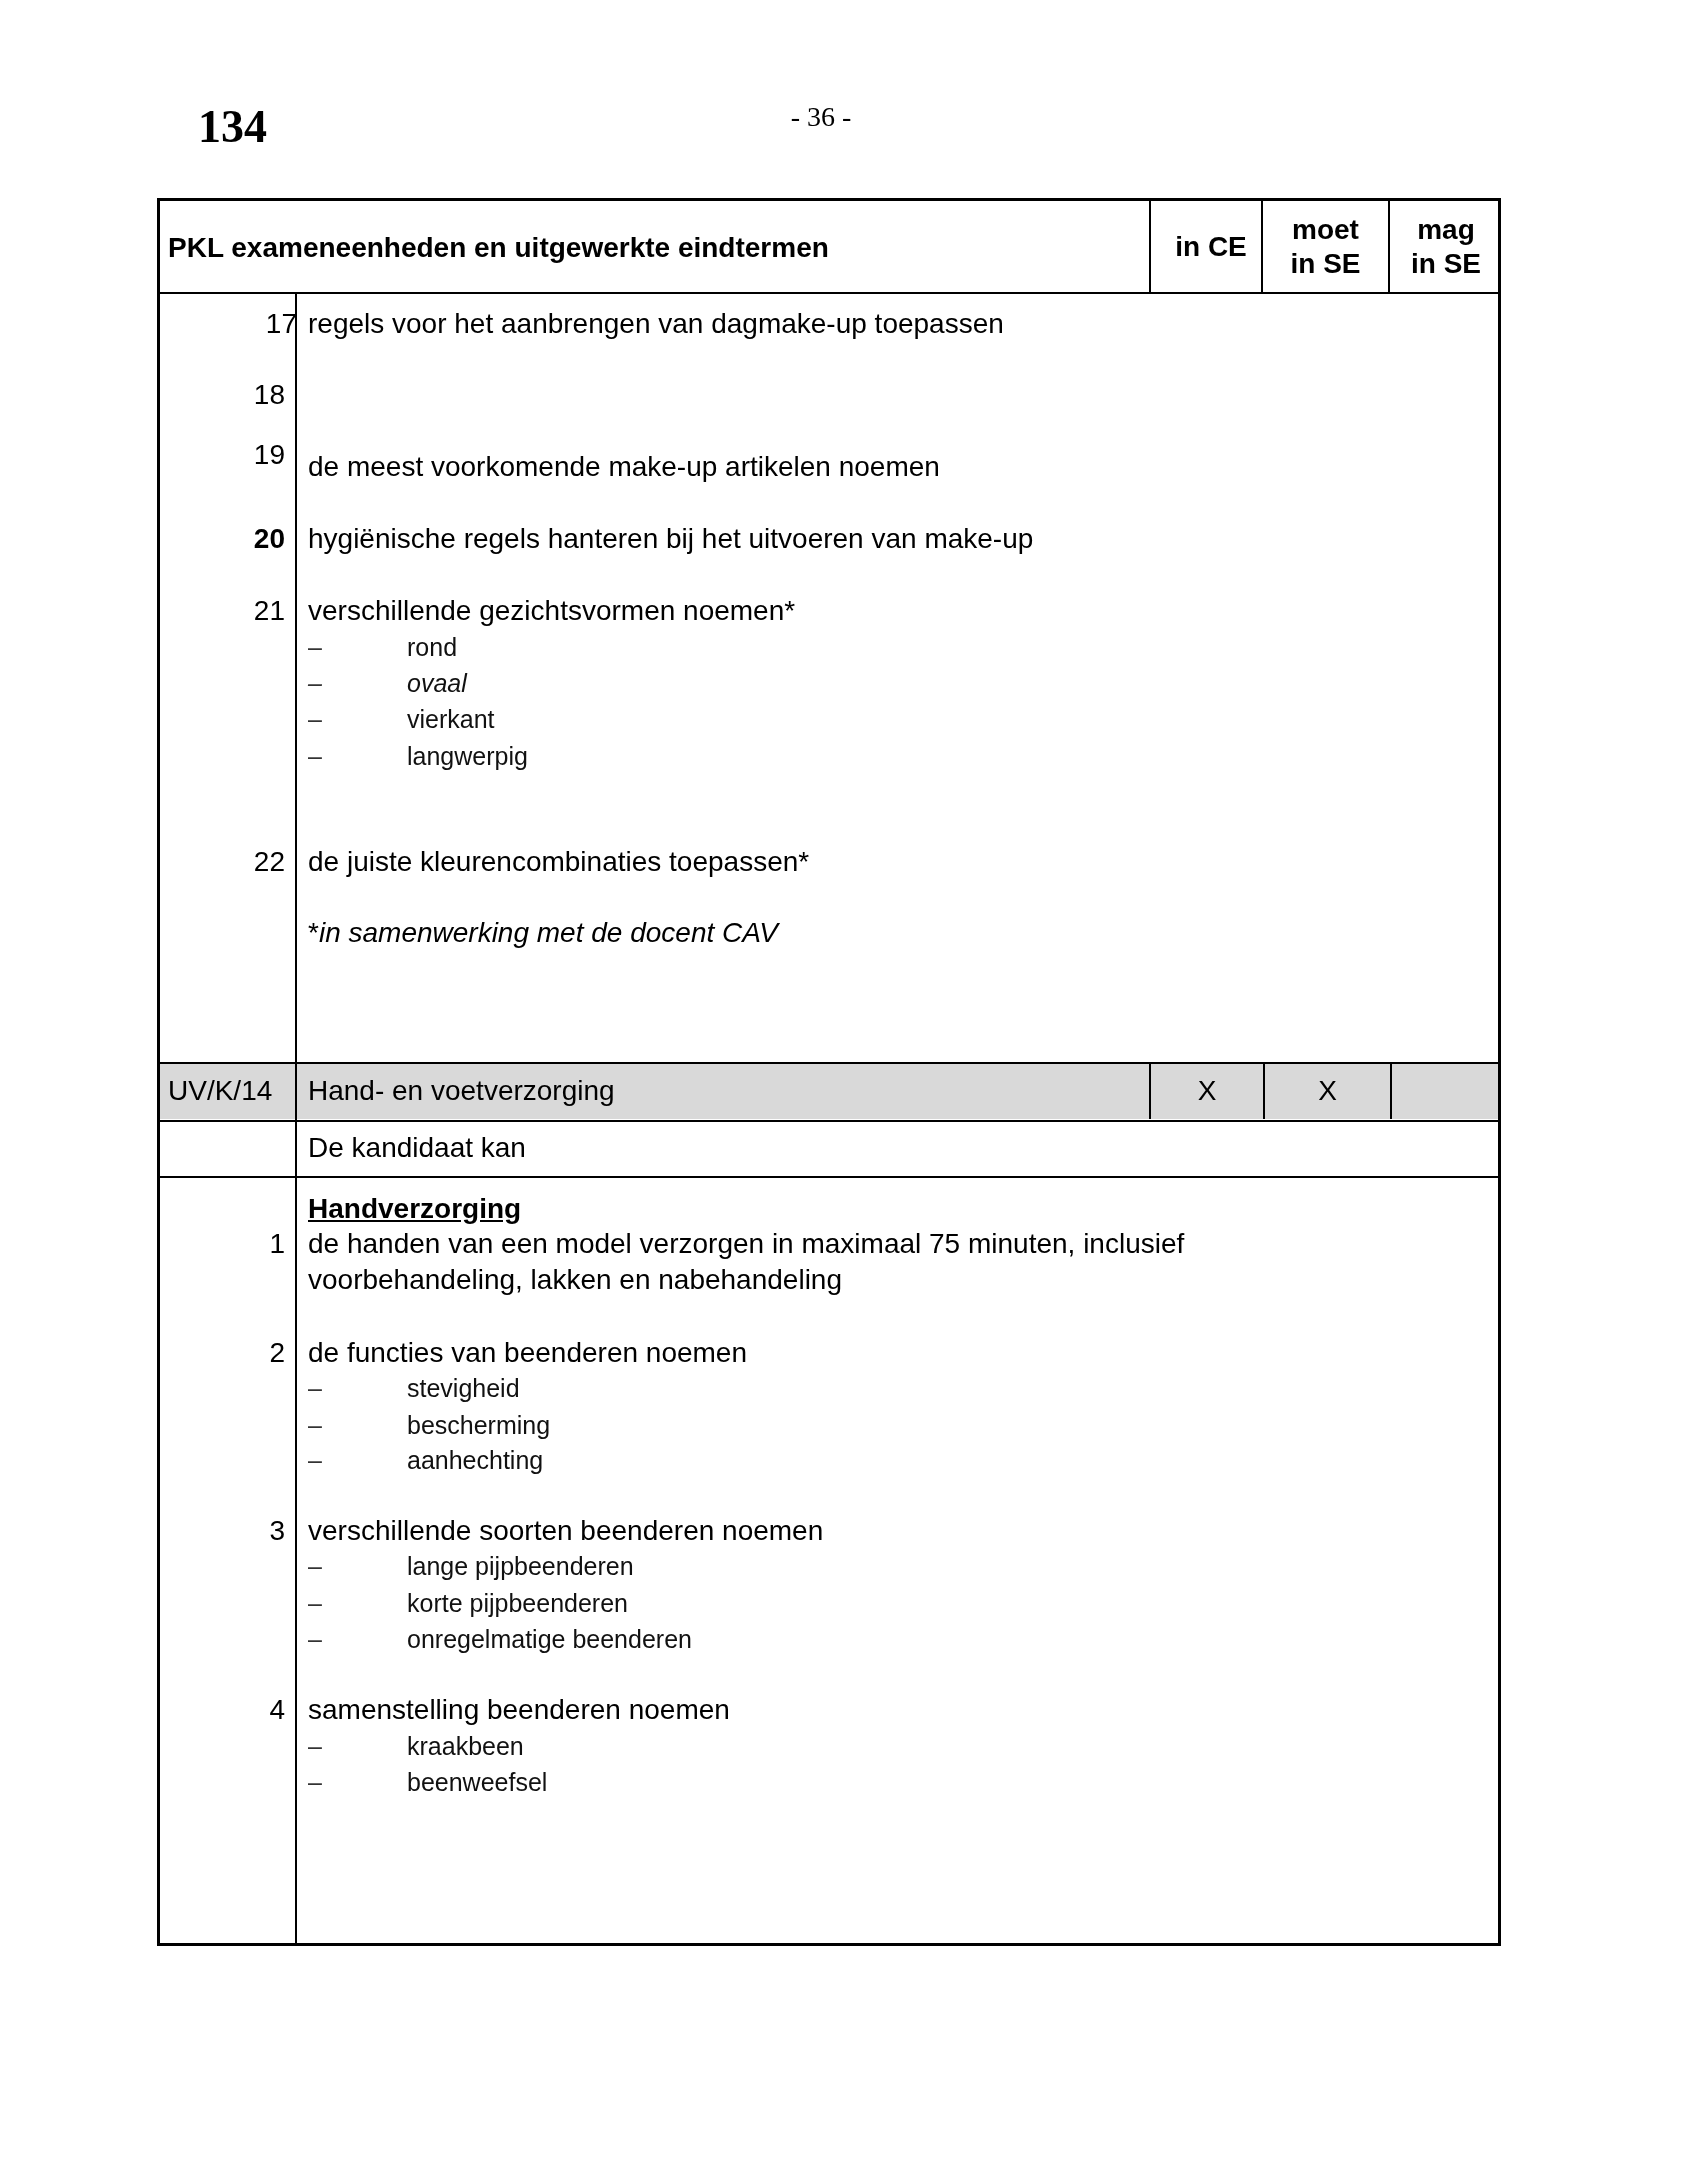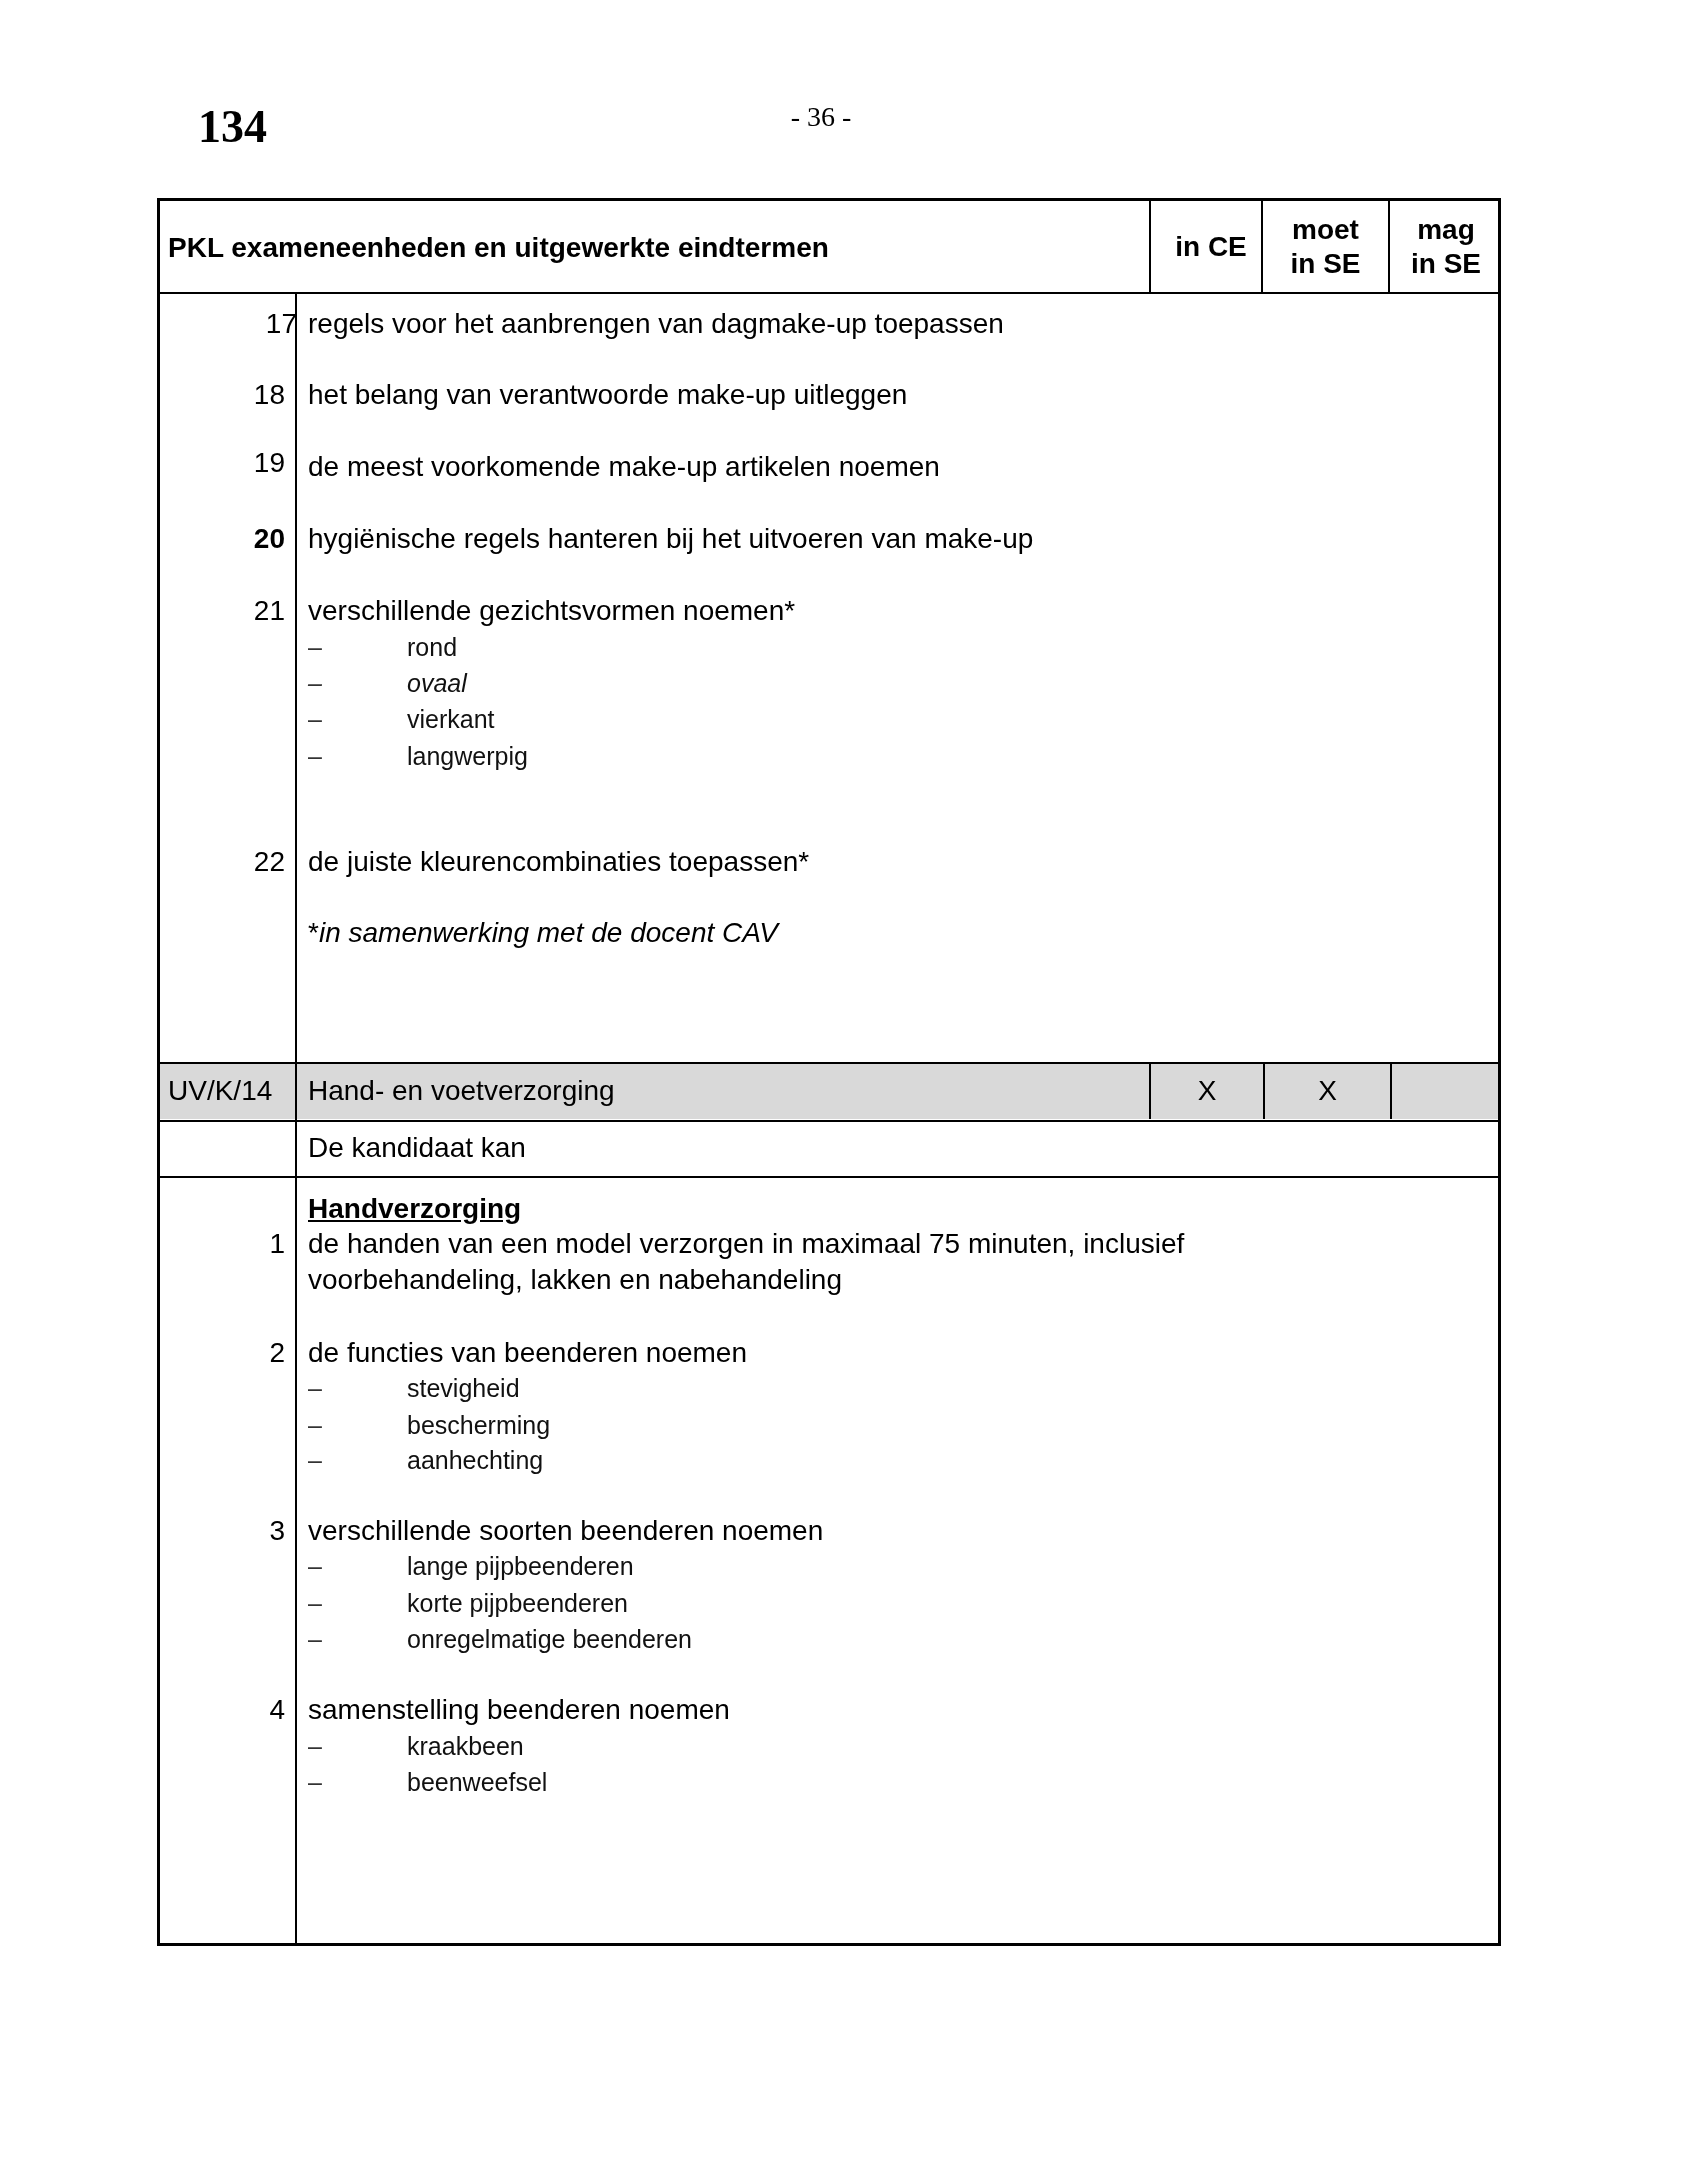--- a/index.html
+++ b/index.html
@@ -53,23 +53,22 @@
   </div>
   <div class="hdr-c" style="left:1230px;width:112px;top:12px;">
     <div>mag</div>
     <div>in SE</div>
   </div>
 
   <div class="num" style="left:18px;top:105px;">17</div>
   <div class="item" style="top:105px;">regels voor het aanbrengen van dagmake-up toepassen</div>
 
   <div class="num" style="left:6px;top:176px;">18</div>
-  <div class="item" style="top:176px;">het belang van verantwoorde make-up uitleggen</div>
 
-  <div class="num" style="left:6px;top:244px;">19</div>
+  <div class="num" style="left:6px;top:236px;">19</div>
   <div class="item" style="top:248px;">de meest voorkomende make-up artikelen noemen</div>
 
   <div class="num" style="left:6px;top:320px;font-weight:bold;">20</div>
   <div class="item" style="top:320px;">hygiënische regels hanteren bij het uitvoeren van make-up</div>
 
   <div class="num" style="left:6px;top:392px;">21</div>
   <div class="item" style="top:392px;">verschillende gezichtsvormen noemen*</div>
   <div class="sub" style="top:428px;"><span class="dash">–</span><span>rond</span></div>
   <div class="sub" style="top:464px;font-style:italic;"><span class="dash">–</span><span>ovaal</span></div>
   <div class="sub" style="top:500px;"><span class="dash">–</span><span>vierkant</span></div>

